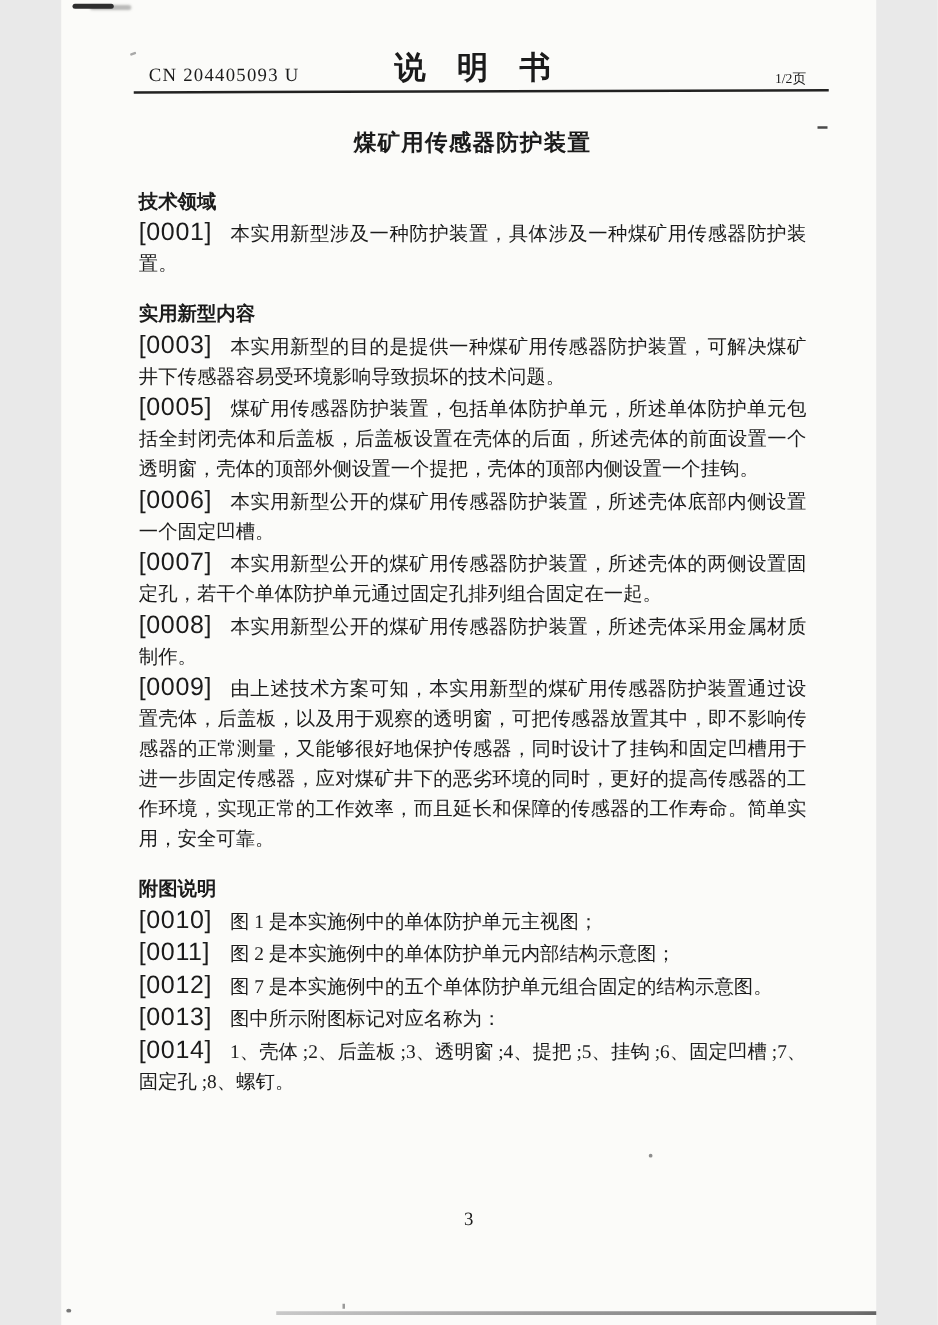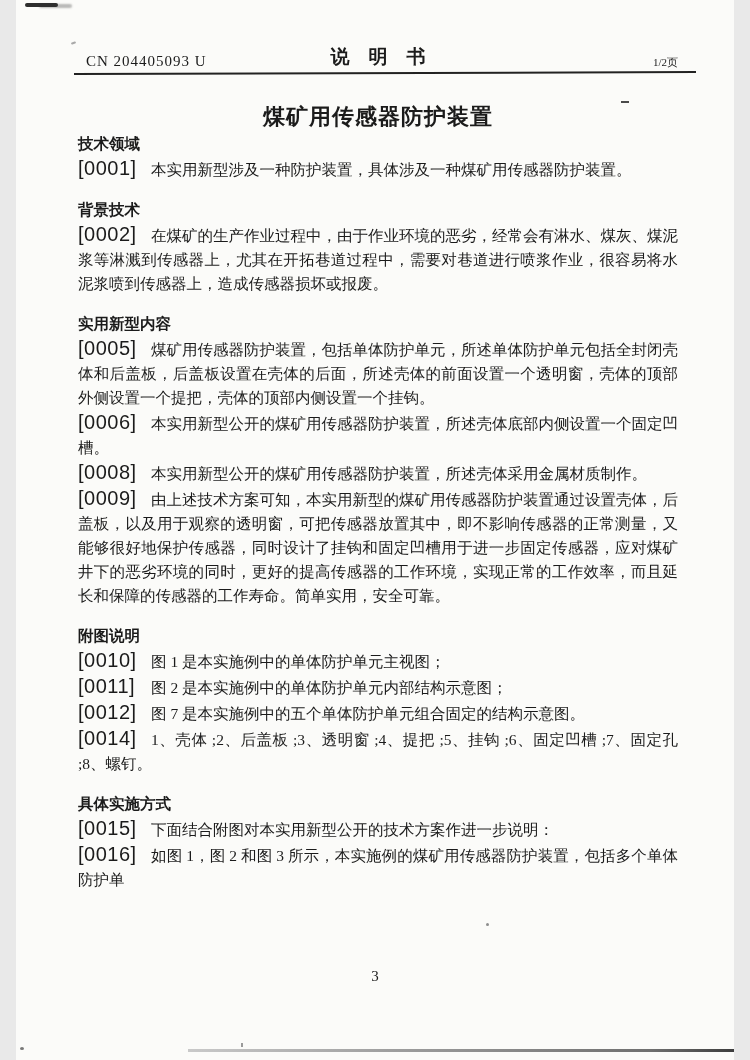--- a/index.html
+++ b/index.html
@@ -1,18 +1,18 @@
 <!DOCTYPE html>
 <html lang="zh"><head>
 <meta charset="utf-8">
 <style>
   html, body { margin: 0; padding: 0; background: #e9e9e9; }
   .page {
     position: relative;
-    width: 718px;
+    width: 652px;
     height: 1060px;
     margin: 0 auto;
     background: #fbfbf9;
     color: #1b1b1b;
     font-family: "Liberation Serif", serif;
     overflow: hidden;
     box-sizing: border-box;
   }
   .content {
     position: absolute;
@@ -33,44 +33,44 @@
     padding-left: 8px;
     white-space: nowrap;
   }
   .doc-type {
     position: absolute;
     left: 50%;
     bottom: 0;
     transform: translateX(-50%);
     font-family: "Liberation Sans", sans-serif;
     font-weight: bold;
-    font-size: 19px;
+    font-size: 25px;
     white-space: nowrap;
   }
   .page-indicator {
     font-size: 11px;
     white-space: nowrap;
     text-align: right;
   }
   .header-rule {
     border: none;
     border-top: 2px solid #222;
     margin: 3px -18px 0 -4px;
     transform: rotate(-0.18deg);
     transform-origin: left center;
   }
   .doc-title {
     margin: 27px 0 0 0;
     text-align: center;
     font-family: Liberation Sans, sans-serif;
     font-weight: bold;
-    font-size: 22px;
+    font-size: 18px;
     letter-spacing: 1px;
   }
-  .doc-body { }
+  .doc-body { margin-top: 24px; }
   .doc-section { margin-top: 16px; }
   .doc-section:first-child { margin-top: 0; }
   .sec-heading {
     margin: 0;
     font-family: "Liberation Sans", sans-serif;
     font-weight: bold;
     font-size: 15.5px;
     line-height: 24px;
   }
   .para {
@@ -132,41 +132,35 @@
     <hr class="header-rule">
 
     <h1 class="doc-title">煤矿用传感器防护装置</h1>
 
     <div class="doc-body">
         <section class="doc-section">
           <h2 class="sec-heading">技术领域</h2>
           <p class="para"><span class="para-num">[0001]</span><span>本实用新型涉及一种防护装置，具体涉及一种煤矿用传感器防护装置。</span></p>
         </section>
         <section class="doc-section">
-          <h2 class="sec-heading">背景技术</h2>
-          <p class="para"><span class="para-num">[0002]</span><span>在煤矿的生产作业过程中，由于作业环境的恶劣，经常会有淋水、煤灰、煤泥浆等淋溅到传感器上，尤其在开拓巷道过程中，需要对巷道进行喷浆作业，很容易将水泥浆喷到传感器上，造成传感器损坏或报废。</span></p>
-        </section>
-        <section class="doc-section">
           <h2 class="sec-heading">实用新型内容</h2>
+          <p class="para"><span class="para-num">[0003]</span><span>本实用新型的目的是提供一种煤矿用传感器防护装置，可解决煤矿井下传感器容易受环境影响导致损坏的技术问题。</span></p>
           <p class="para"><span class="para-num">[0005]</span><span>煤矿用传感器防护装置，包括单体防护单元，所述单体防护单元包括全封闭壳体和后盖板，后盖板设置在壳体的后面，所述壳体的前面设置一个透明窗，壳体的顶部外侧设置一个提把，壳体的顶部内侧设置一个挂钩。</span></p>
           <p class="para"><span class="para-num">[0006]</span><span>本实用新型公开的煤矿用传感器防护装置，所述壳体底部内侧设置一个固定凹槽。</span></p>
+          <p class="para"><span class="para-num">[0007]</span><span>本实用新型公开的煤矿用传感器防护装置，所述壳体的两侧设置固定孔，若干个单体防护单元通过固定孔排列组合固定在一起。</span></p>
           <p class="para"><span class="para-num">[0008]</span><span>本实用新型公开的煤矿用传感器防护装置，所述壳体采用金属材质制作。</span></p>
           <p class="para"><span class="para-num">[0009]</span><span>由上述技术方案可知，本实用新型的煤矿用传感器防护装置通过设置壳体，后盖板，以及用于观察的透明窗，可把传感器放置其中，即不影响传感器的正常测量，又能够很好地保护传感器，同时设计了挂钩和固定凹槽用于进一步固定传感器，应对煤矿井下的恶劣环境的同时，更好的提高传感器的工作环境，实现正常的工作效率，而且延长和保障的传感器的工作寿命。简单实用，安全可靠。</span></p>
         </section>
         <section class="doc-section">
           <h2 class="sec-heading">附图说明</h2>
           <p class="para"><span class="para-num">[0010]</span><span>图 1 是本实施例中的单体防护单元主视图；</span></p>
           <p class="para"><span class="para-num">[0011]</span><span>图 2 是本实施例中的单体防护单元内部结构示意图；</span></p>
           <p class="para"><span class="para-num">[0012]</span><span>图 7 是本实施例中的五个单体防护单元组合固定的结构示意图。</span></p>
+          <p class="para"><span class="para-num">[0013]</span><span>图中所示附图标记对应名称为：</span></p>
           <p class="para"><span class="para-num">[0014]</span><span>1、壳体 ;2、后盖板 ;3、透明窗 ;4、提把 ;5、挂钩 ;6、固定凹槽 ;7、固定孔 ;8、螺钉。</span></p>
-        </section>
-        <section class="doc-section">
-          <h2 class="sec-heading">具体实施方式</h2>
-          <p class="para"><span class="para-num">[0015]</span><span>下面结合附图对本实用新型公开的技术方案作进一步说明：</span></p>
-          <p class="para"><span class="para-num">[0016]</span><span>如图 1，图 2 和图 3 所示，本实施例的煤矿用传感器防护装置，包括多个单体防护单</span></p>
         </section>
       </div>
 
   </div>
 
   <div class="page-number">3</div>
 
 </div>
 
 </body></html>

